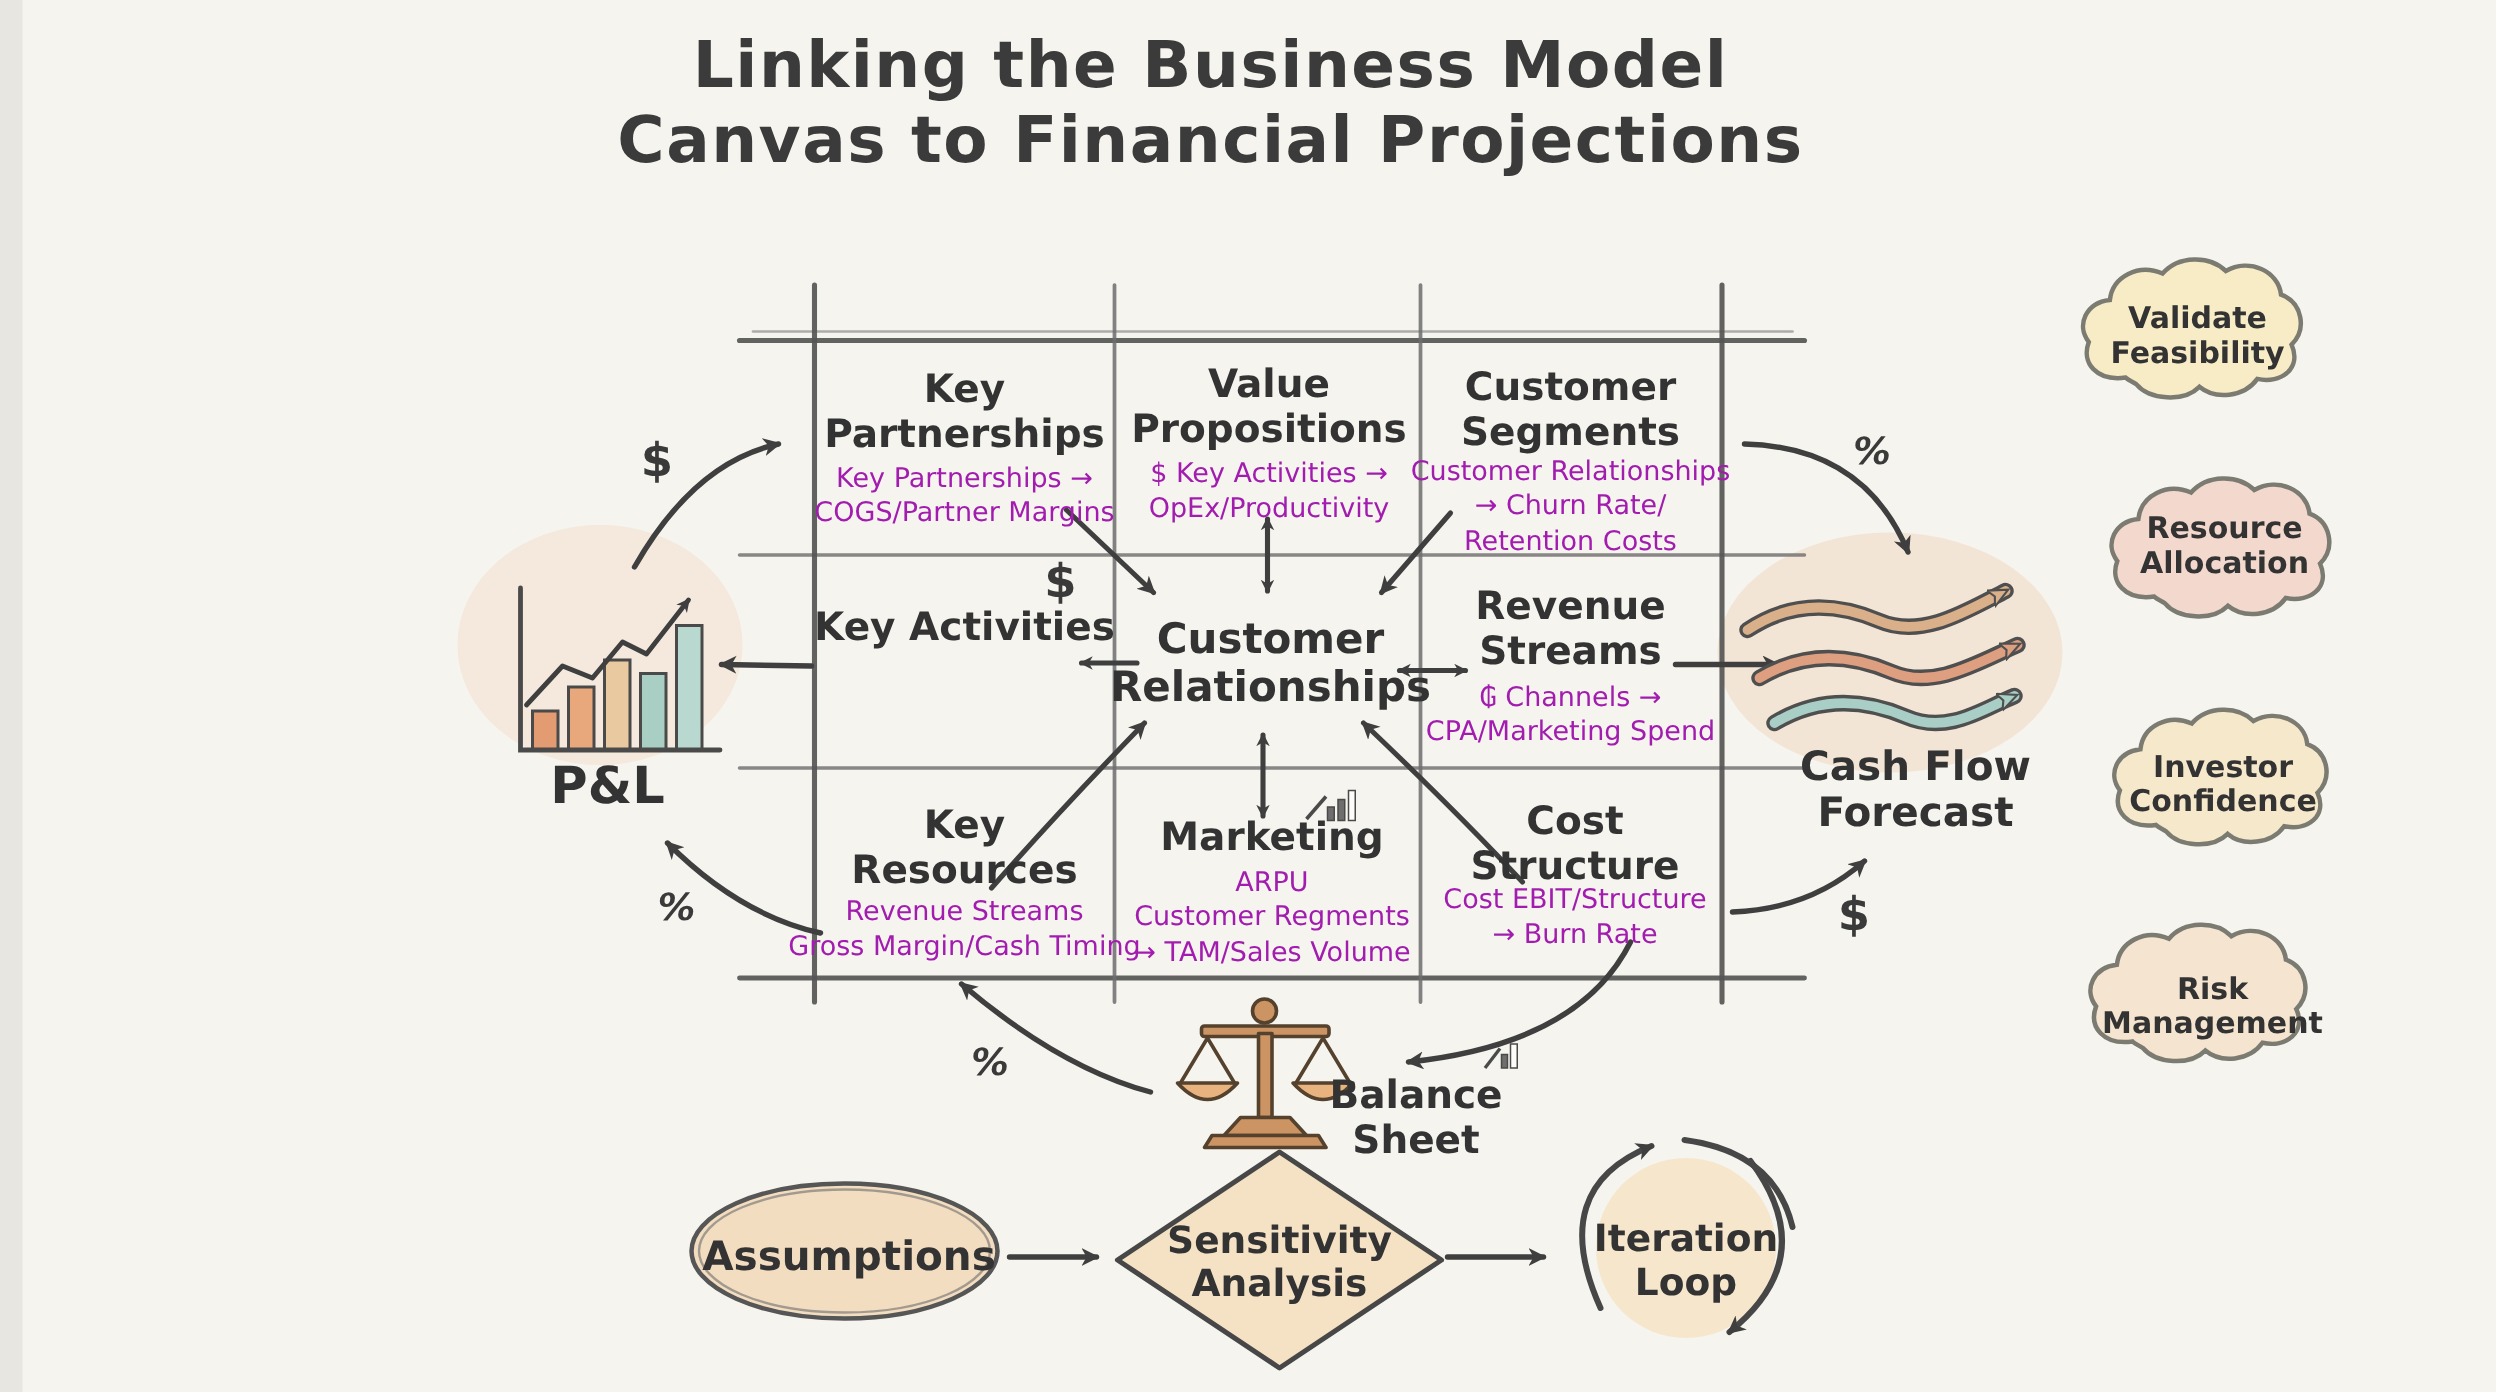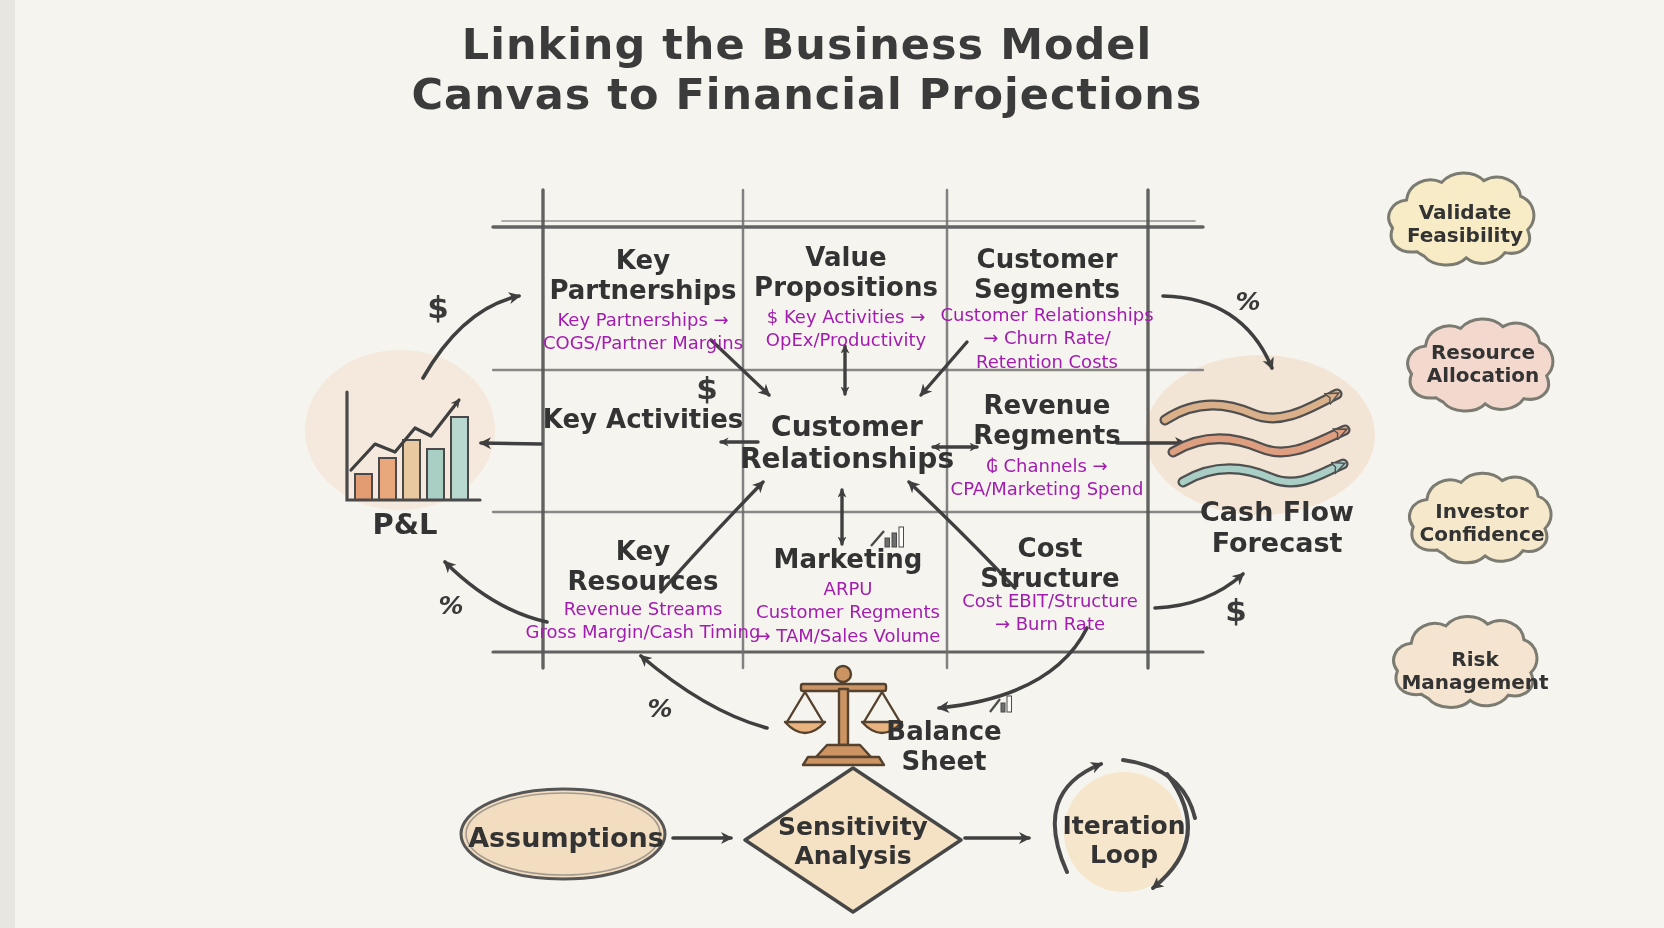--- a/index.html
+++ b/index.html
@@ -2,21 +2,21 @@
 <html><head>
 <meta charset="utf-8">
 <style>
   html,body{margin:0;padding:0;background:#e8e6e0;}
   #stage{position:relative;width:1664px;height:928px;background:#f6f4ee;overflow:hidden;
          font-family:"DejaVu Sans", sans-serif;margin-left:15px;}
   svg{position:absolute;left:0;top:0;}
   .lbl{position:absolute;transform:translate(-50%,-50%);text-align:center;white-space:pre-line;
        color:#333;font-weight:bold;line-height:1.16;z-index:5;}
   .title{font-size:43px;color:#3b3b3b;letter-spacing:1px;}
-  .t26{font-size:26px;} .t28{font-size:28px;} .t29{font-size:29px;} .t27{font-size:27px;}
+  .t26{font-size:26px;} .t28{font-size:28px;} .t29{font-size:34px;} .t27{font-size:27px;}
   .t25{font-size:25px;} .t24{font-size:20px;}
   .note{font-size:18px;line-height:1.3;color:#a21caf;font-weight:normal;}
   .sym{font-size:31px;color:#3a3a3a;}
   .sym-sm{font-size:25px;font-style:italic;color:#3a3a3a;}
 </style>
 </head>
 <body>
 
 <div id="stage">
 
@@ -165,21 +165,21 @@
 <div class="lbl t26" style="left:1032px;top:274px">Customer
 Segments</div>
 <div class="lbl note" style="left:1032px;top:338px">Customer Relationships
 → Churn Rate/
 Retention Costs</div>
 <div class="lbl sym" style="left:692px;top:389px">$</div>
 <div class="lbl t26" style="left:628px;top:419px">Key Activities</div>
 <div class="lbl t28" style="left:832px;top:443px">Customer
 Relationships</div>
 <div class="lbl t26" style="left:1032px;top:420px">Revenue
-Regments</div>
+Streams</div>
 <div class="lbl note" style="left:1032px;top:477px">₲ Channels →
 CPA/Marketing Spend</div>
 <div class="lbl t26" style="left:628px;top:566px">Key
 Resources</div>
 <div class="lbl note" style="left:628px;top:620px">Revenue Streams
 Gross Margin/Cash Timing</div>
 <div class="lbl t26" style="left:833px;top:559px">Marketing</div>
 <div class="lbl note" style="left:833px;top:612px">ARPU
 Customer Regments
 → TAM/Sales Volume</div>

